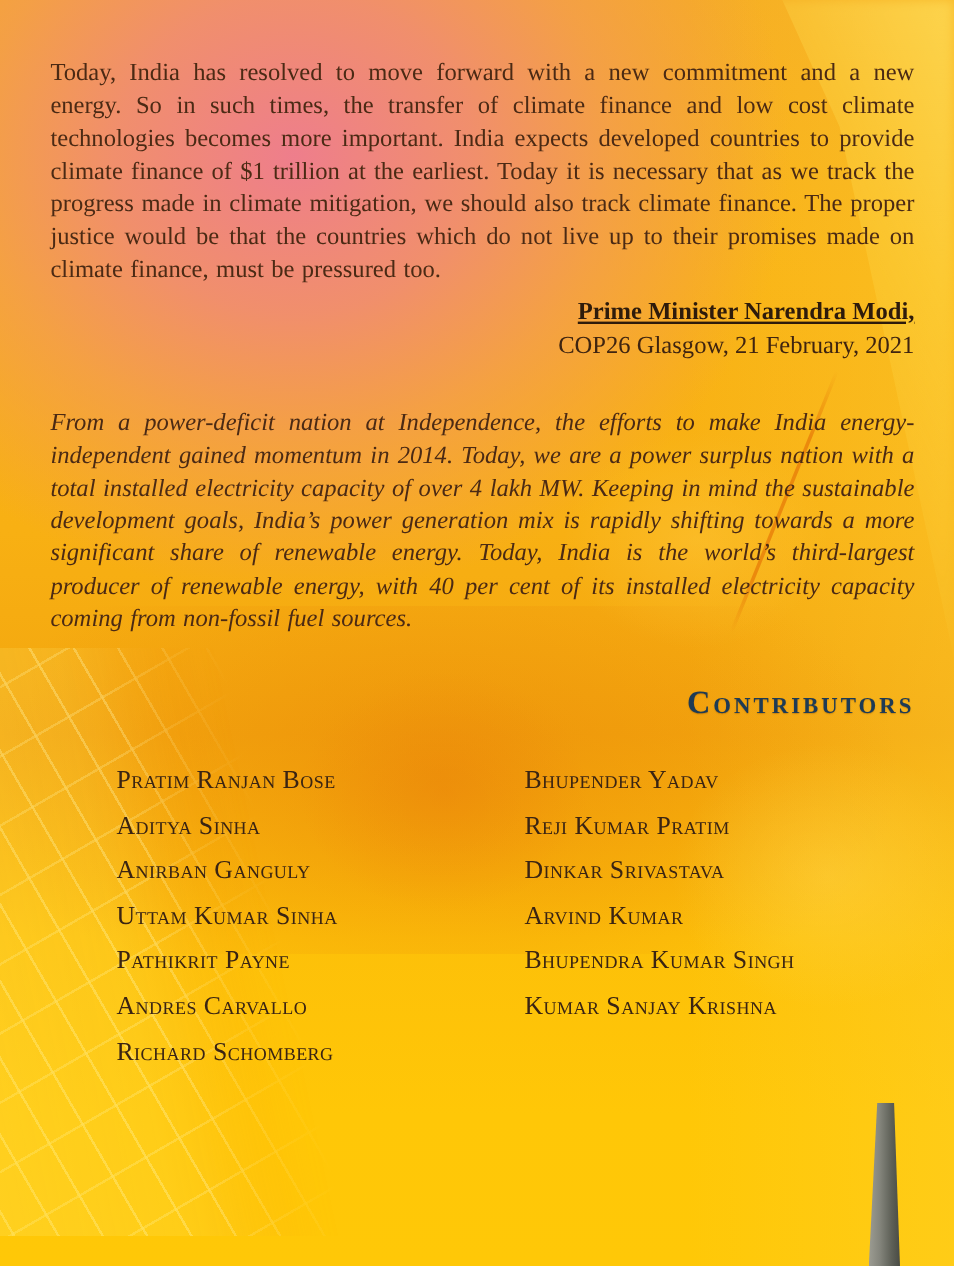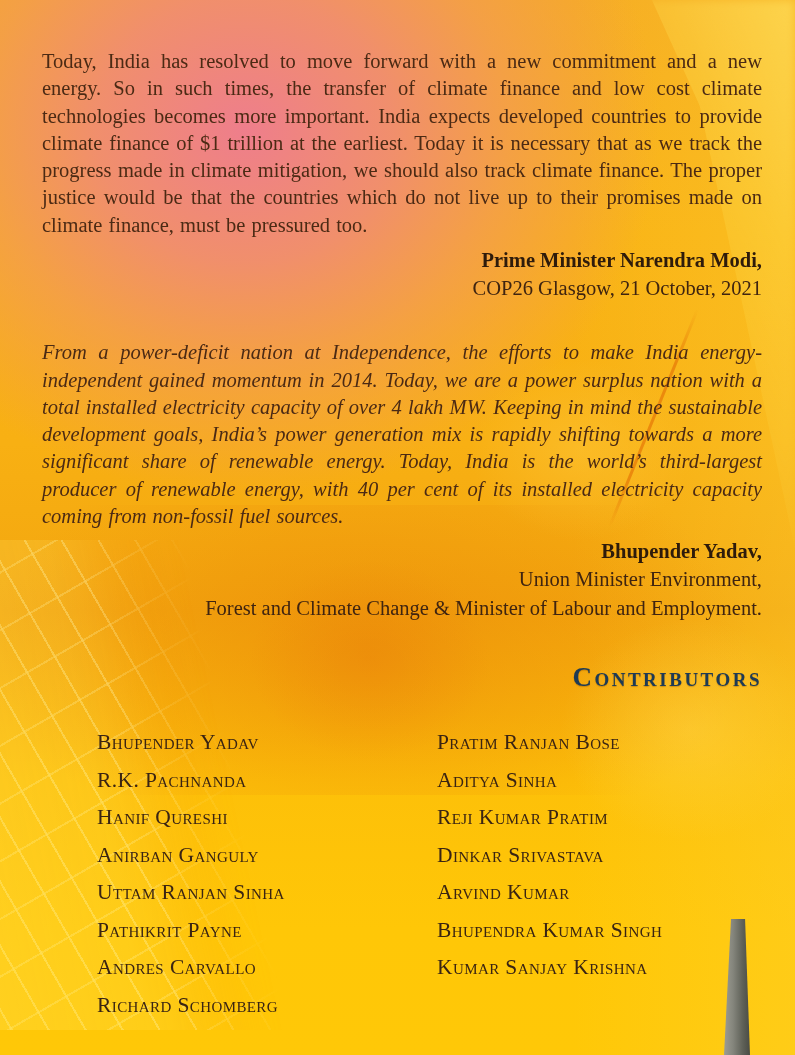--- a/index.html
+++ b/index.html
@@ -54,21 +54,21 @@
     clip-path:polygon(27% 0%, 81% 0%, 100% 100%, 0% 100%);
   }
   
   .content{position:relative;z-index:2;padding:48px 33px 0 42px;}
   .quote{
     margin:0;text-align:justify;
     font-size:20.5px;line-height:1.33;color:#4b2a14;
     word-spacing:1px;
   }
   .attrib{ text-align:right;font-size:20.5px;line-height:1.38;color:#3f2410;margin:7px 0 0; }
-  .attrib .name{ font-weight:bold;color:#2e1b0b; }
+  .attrib .name{ font-weight:bold;color:#2e1b0b;text-decoration:underline; }
   .quote-2{ margin-top:37px;font-style:italic; }
   .contrib-heading{
     margin:40px 0 0;text-align:right;
     font-variant:small-caps;font-weight:bold;
     font-size:27px;letter-spacing:2.5px;color:#1e3b55;
     text-shadow:0 1px 1px rgba(130,70,0,0.35);
   }
   .contrib-grid{
     margin:32px 0 0 55px;
     display:grid;grid-template-columns:340px auto;
@@ -93,43 +93,36 @@
   <div class="solar"></div>
   <div class="blade-line"></div>
   <div class="tower"></div>
 
   <div class="content">
 
     <p class="quote quote-1">Today, India has resolved to move forward with a new commitment and a new energy. So in such times, the transfer of climate finance and low cost climate technologies becomes more important. India expects developed countries to provide climate finance of $1 trillion at the earliest. Today it is necessary that as we track the progress made in climate mitigation, we should also track climate finance. The proper justice would be that the countries which do not live up to their promises made on climate finance, must be pressured too.</p>
 
     <div class="attrib">
       <div class="name">Prime Minister Narendra Modi,</div>
-      <div>COP26 Glasgow, 21 October, 2021</div>
+      <div>COP26 Glasgow, 21 February, 2021</div>
     </div>
 
     <p class="quote quote-2">From a power-deficit nation at Independence, the efforts to make India energy-independent gained momentum in 2014. Today, we are a power surplus nation with a total installed electricity capacity of over 4 lakh MW. Keeping in mind the sustainable development goals, India’s power generation mix is rapidly shifting towards a more significant share of renewable energy. Today, India is the world’s third-largest producer of renewable energy, with 40 per cent of its installed electricity capacity coming from non-fossil fuel sources.</p>
 
-    <div class="attrib">
-      <div class="name">Bhupender Yadav,</div>
-      <div>Union Minister Environment,</div>
-      <div>Forest and Climate Change &amp; Minister of Labour and Employment.</div>
-    </div>
 
     <h2 class="contrib-heading">Contributors</h2>
 
     <div class="contrib-grid">
+      <div class="contrib-name">Pratim Ranjan Bose</div>
       <div class="contrib-name">Bhupender Yadav</div>
-      <div class="contrib-name">Pratim Ranjan Bose</div>
-      <div class="contrib-name">R.K. Pachnanda</div>
       <div class="contrib-name">Aditya Sinha</div>
-      <div class="contrib-name">Hanif Qureshi</div>
       <div class="contrib-name">Reji Kumar Pratim</div>
       <div class="contrib-name">Anirban Ganguly</div>
       <div class="contrib-name">Dinkar Srivastava</div>
-      <div class="contrib-name">Uttam Ranjan Sinha</div>
+      <div class="contrib-name">Uttam Kumar Sinha</div>
       <div class="contrib-name">Arvind Kumar</div>
       <div class="contrib-name">Pathikrit Payne</div>
       <div class="contrib-name">Bhupendra Kumar Singh</div>
       <div class="contrib-name">Andres Carvallo</div>
       <div class="contrib-name">Kumar Sanjay Krishna</div>
       <div class="contrib-name">Richard Schomberg</div>
 
     </div>
 
   </div>

